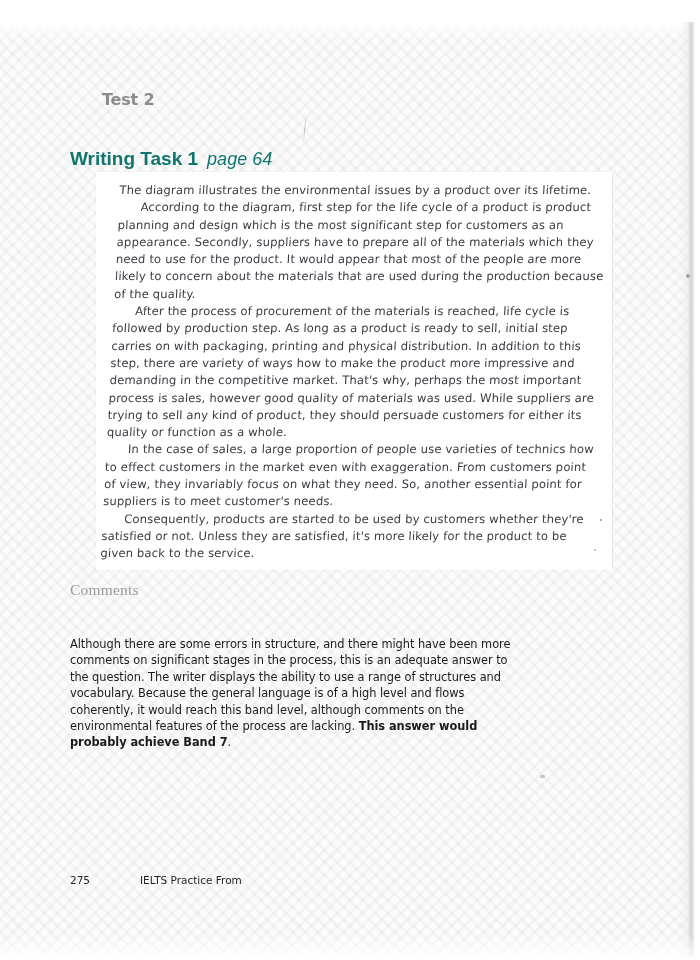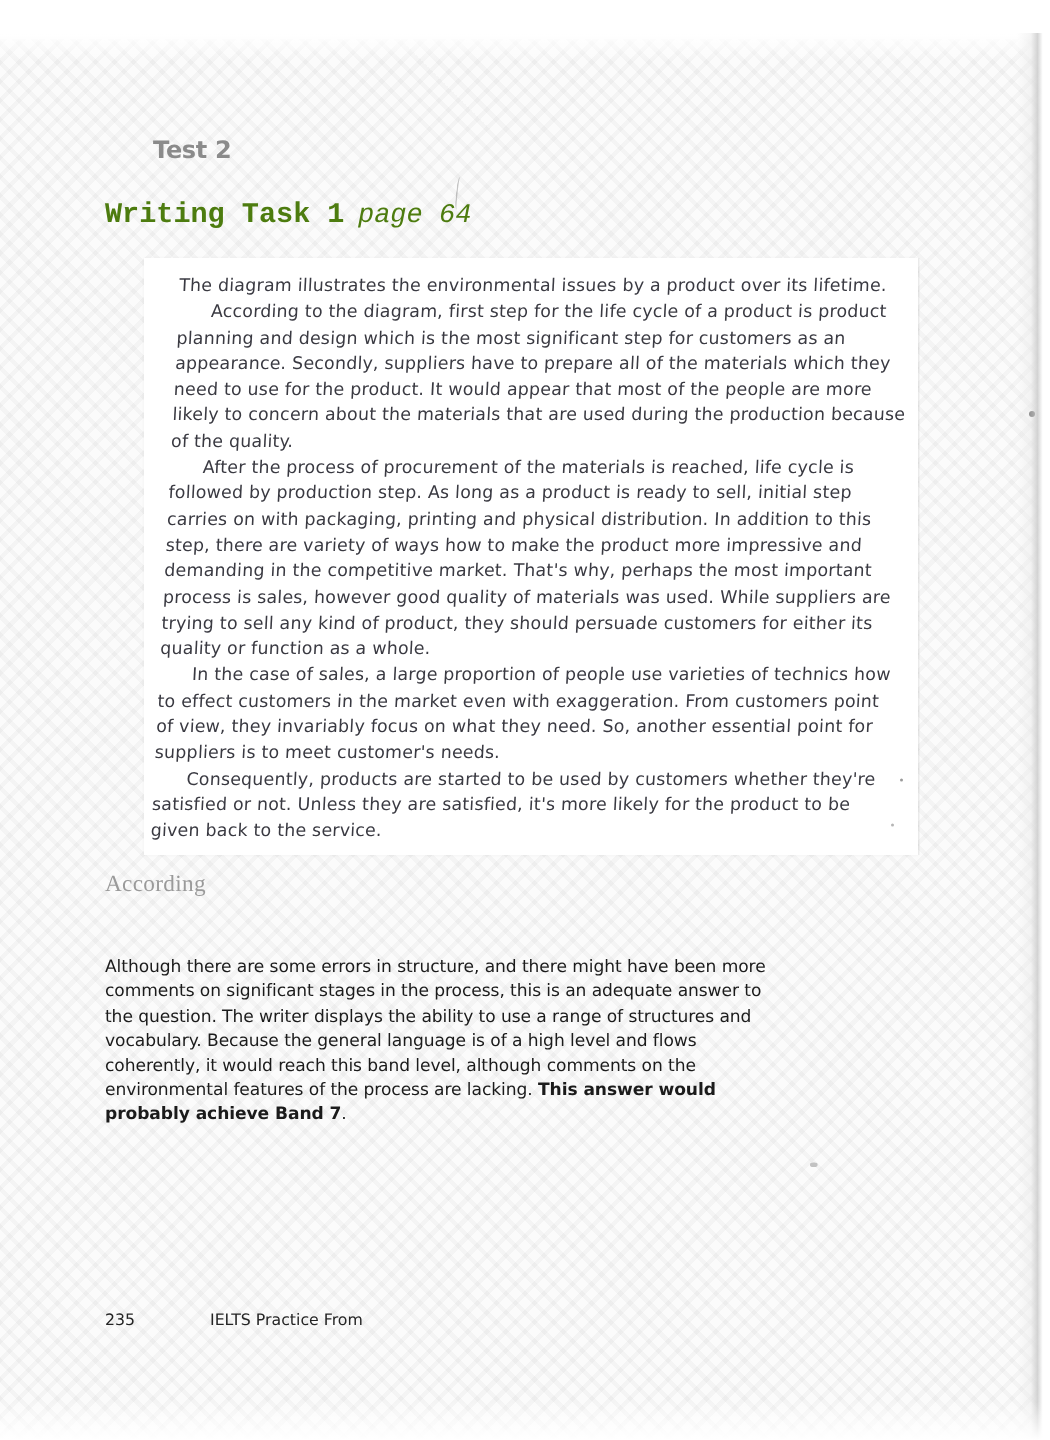--- a/index.html
+++ b/index.html
@@ -86,24 +86,24 @@
     font-weight: bold;
     font-size: 16px;
     letter-spacing: -0.2px;
     color: #8b8b8b;
     margin-left: 32px;
   }
 
   .task-line {
     position: absolute;
     left: 70px;
-    top: 132px;
-    font-family: Liberation Mono, monospace;
+    top: 148px;
+    font-family: Liberation Sans, sans-serif;
     font-size: 19px;
-    color: #4d7c0f;
+    color: #0f766e;
     white-space: nowrap;
   }
   .task-line .task-label {
     font-weight: bold;
   }
   .task-line .task-page {
     font-style: italic;
     font-weight: normal;
     margin-left: 9px;
     font-size: 18px;
@@ -233,28 +233,28 @@
   <div class="answer-panel">
     <div class="handwriting">
       <p class="no-indent">The diagram illustrates the environmental issues by a product over its lifetime.</p>
       <p>According to the diagram, first step for the life cycle of a product is product planning and design which is the most significant step for customers as an appearance. Secondly, suppliers have to prepare all of the materials which they need to use for the product. It would appear that most of the people are more likely to concern about the materials that are used during the production because of the quality.</p>
       <p>After the process of procurement of the materials is reached, life cycle is followed by production step. As long as a product is ready to sell, initial step carries on with packaging, printing and physical distribution. In addition to this step, there are variety of ways how to make the product more impressive and demanding in the competitive market. That's why, perhaps the most important process is sales, however good quality of materials was used. While suppliers are trying to sell any kind of product, they should persuade customers for either its quality or function as a whole.</p>
       <p>In the case of sales, a large proportion of people use varieties of technics how to effect customers in the market even with exaggeration. From customers point of view, they invariably focus on what they need. So, another essential point for suppliers is to meet customer's needs.</p>
       <p>Consequently, products are started to be used by customers whether they're satisfied or not. Unless they are satisfied, it's more likely for the product to be given back to the service.</p>
     </div>
   </div>
 
-  <div class="comments-heading">According</div>
+  <div class="comments-heading">Comments</div>
 
   <div class="comments-body">
     <span>Although there are some errors in structure, and there might have been more comments on significant stages in the process, this is an adequate answer to the question. The writer displays the ability to use a range of structures and vocabulary. Because the general language is of a high level and flows coherently, it would reach this band level, although comments on the environmental features of the process are lacking. </span><b>This answer would probably achieve Band 7</b><span>.</span>
   </div>
 
   <div class="footer">
-    <span class="page-number">235</span><span>IELTS Practice From</span>
+    <span class="page-number">275</span><span>IELTS Practice From</span>
   </div>
 
   <div class="speck s1"></div>
   <div class="speck s2"></div>
   <div class="speck s3"></div>
   <div class="speck s4"></div>
 
   <div class="page-edge"></div>
   <div class="bottom-fade"></div>
 </div>

